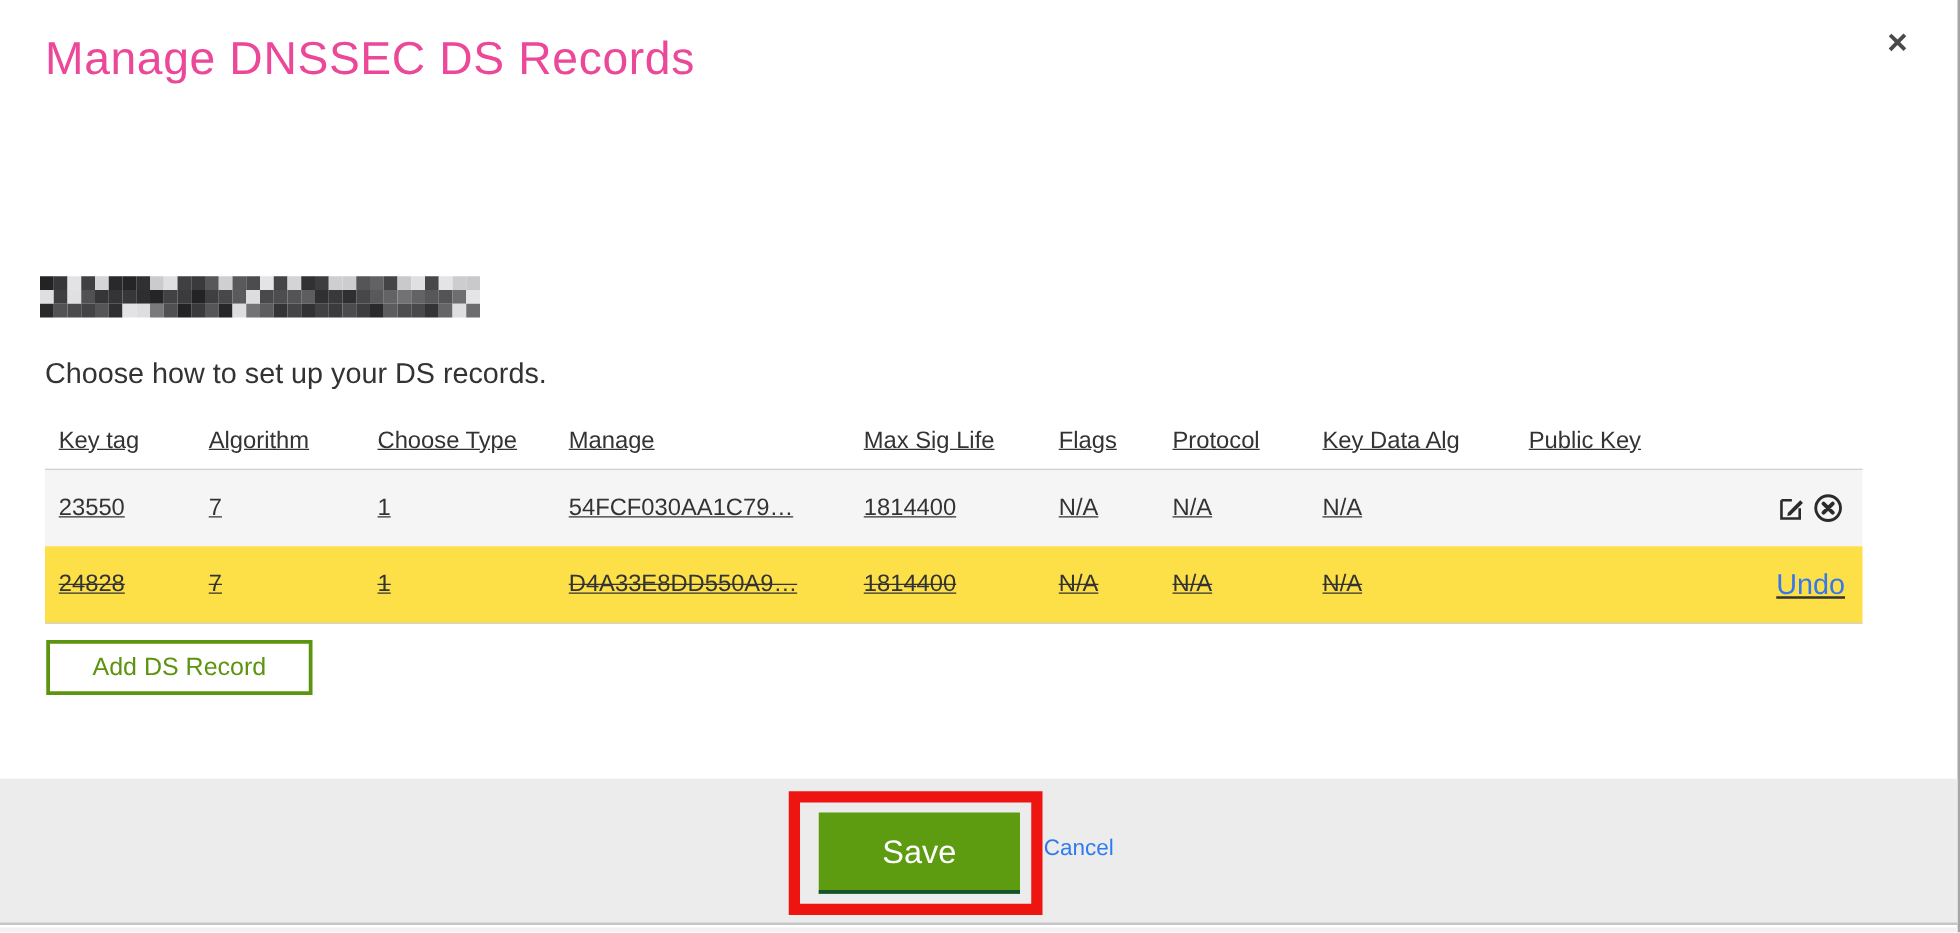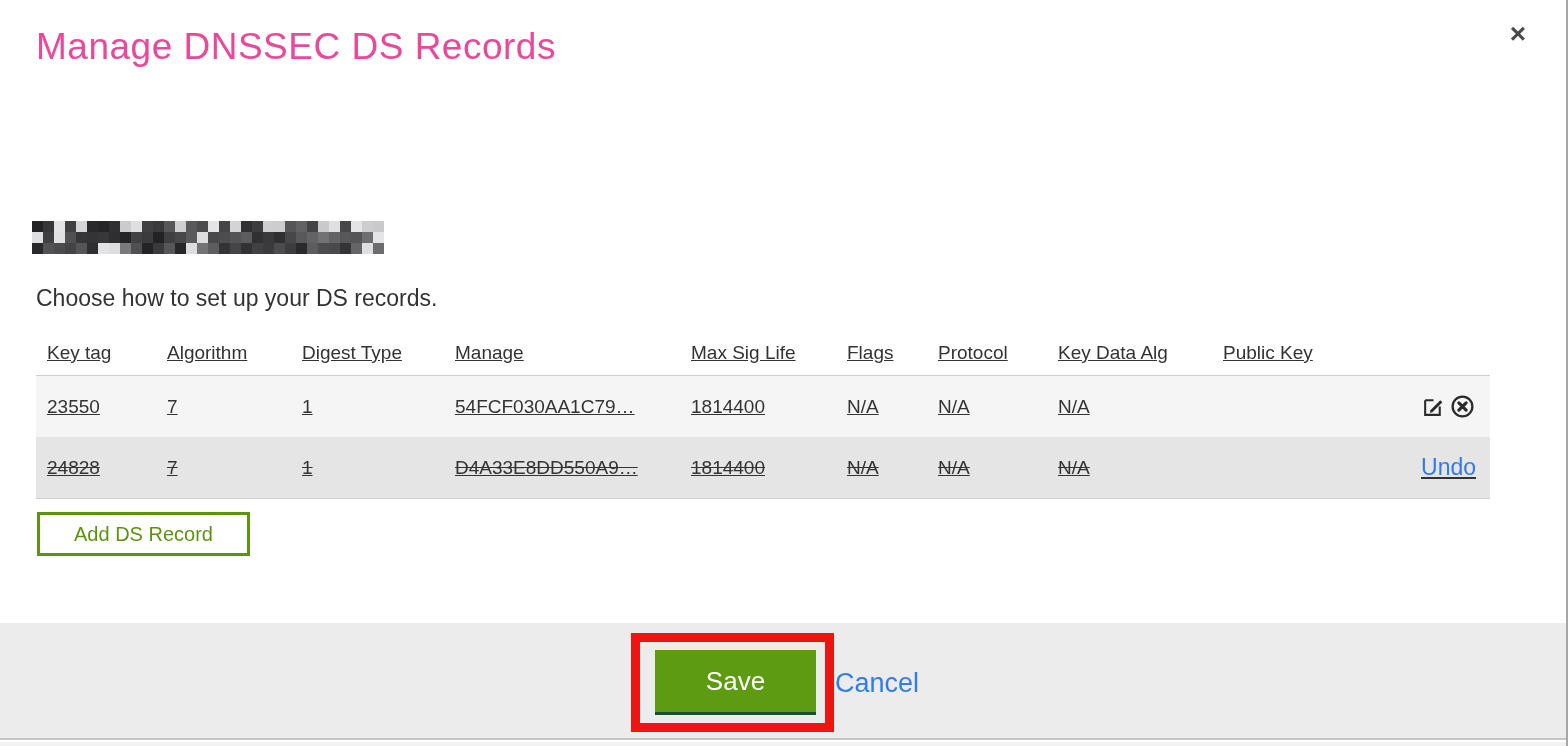--- a/index.html
+++ b/index.html
@@ -36,21 +36,21 @@
   .t-row {
     display:grid;
     grid-template-columns:120px 135px 153px 236px 156px 91px 120px 165px 178px 1fr;
     align-items:center;
     text-decoration:underline;
   }
   .t-row > div { padding-left:11px; white-space:nowrap; overflow:hidden; }
   .t-head { height:45px; font-weight:400; color:#333; }
   .t-body-row { height:62px; }
   .t-body-row.first { background:#f5f5f5; border-top:1px solid #cfcfcf; }
-  .t-body-row.second { background:#e5e5e5; border-bottom:1px solid #cfcfcf; }
+  .t-body-row.second { background:#fde047; border-bottom:1px solid #cfcfcf; }
   .t-body-row.deleted div.cell { text-decoration:line-through; }
   .cell-actions { display:flex; justify-content:flex-end; align-items:center; gap:2px; padding-right:14px; }
   .icon-btn { width:27px; height:27px; cursor:pointer; display:inline-flex; align-items:center; justify-content:center; }
   .icon-btn svg { width:25px; height:25px; }
   .link { color:#3478f0; cursor:pointer; text-decoration:none; font-size:23px; }
 
   .add-btn {
     position:absolute; left:37px; top:512px; width:213px; height:44px;
     background:#fff; border:3px solid #5c9410; color:#5c9410;
     font-size:20px; font-family:inherit; cursor:pointer;
@@ -63,21 +63,21 @@
   .below-footer {
     position:absolute; left:0; top:742px; width:1568px; height:4px; background:#f2f2f2;
   }
 
   .save-btn {
     position:absolute; left:655px; top:650px; width:161px; height:65px;
     background:#5d9b10; border:none; border-bottom:3px solid #14532d;
     color:#fff; font-size:26px; font-family:inherit; cursor:pointer;
   }
   .cancel-link {
-    position:absolute; left:835px; top:668px; font-size:27px;
+    position:absolute; left:835px; top:668px; font-size:18px;
     color:#2e7cf0; cursor:pointer;
   }
 
   .annotation-rect {
     position:absolute; left:631px; top:633px; width:203px; height:99px;
     border:9px solid #ee1510; pointer-events:none;
   }
 </style>
 </head>
 <body>
@@ -185,21 +185,21 @@
       <span style="background: rgb(222, 222, 224);"></span>
       <span style="background: rgb(108, 108, 110);"></span>
     </div>
 
   <div class="subtitle">Choose how to set up your DS records.</div>
 
   <div class="ds-table">
     <div class="t-row t-head">
       <div>Key tag</div>
       <div>Algorithm</div>
-      <div>Digest Type</div>
+      <div>Choose Type</div>
       <div>Manage</div>
       <div>Max Sig Life</div>
       <div>Flags</div>
       <div>Protocol</div>
       <div>Key Data Alg</div>
       <div>Public Key</div>
       <div></div>
     </div>
 
     <div class="t-row t-body-row first">

